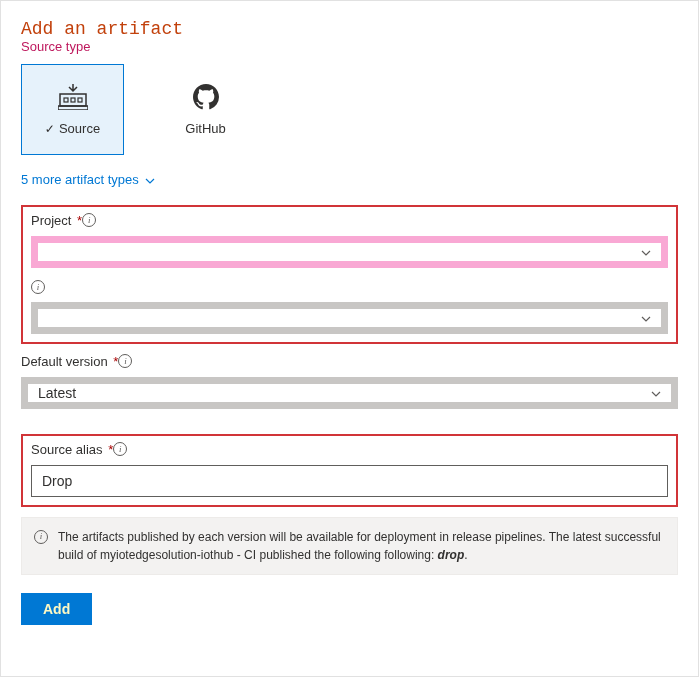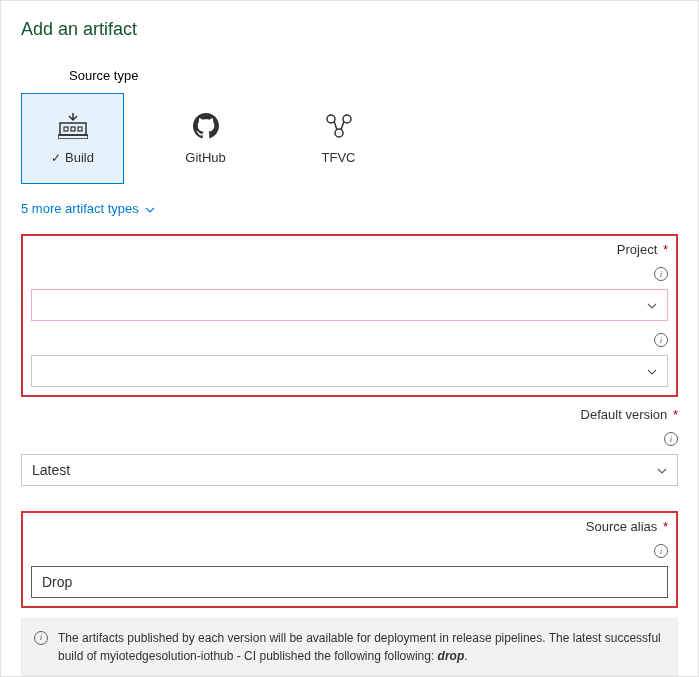--- a/index.html
+++ b/index.html
@@ -13,28 +13,27 @@
       color: #323130;
       background: #fff;
       width: 699px;
       height: 677px;
       padding: 18px 20px;
       border: 1px solid #e1e1e1;
     }
     .page-title {
       font-size: 18px;
       font-weight: 400;
-      color: #14532d;
-      margin-bottom: 28px;
+      color: #c2410c;
+      font-family: Liberation Mono, monospace;
     }
     .section-label {
       font-size: 13px;
-      color: #000000;
+      color: #be185d;
       margin-bottom: 10px;
-      margin-left: 48px;
     }
     .source-types {
       display: flex;
       gap: 30px;
       margin-bottom: 16px;
     }
     .source-type-card {
       width: 103px;
       height: 91px;
       display: flex;
@@ -78,24 +77,22 @@
     .highlight-group {
       border: 2px solid #d13438;
       padding: 6px 8px 8px 8px;
       margin-bottom: 10px;
     }
     .field-group {
       margin-bottom: 25px;
     }
     .field-label-row {
       display: flex;
-      align-items: flex-end;
-      gap: 10px;
+      align-items: flex-start;
       margin-bottom: 8px;
-      flex-direction: column;
     }
     .field-label {
       font-size: 13px;
       color: #323130;
     }
     .required {
       color: #a80000;
       margin-left: 2px;
     }
     .info-icon {
@@ -108,21 +105,21 @@
       justify-content: center;
       font-size: 9px;
       font-style: italic;
       font-family: serif;
       color: #605e5c;
       cursor: pointer;
     }
     .select-input {
       width: 100%;
       height: 32px;
-      border: 1px solid #f9a8d4;
+      border: 7px solid #f9a8d4;
       padding: 0 10px;
       font-size: 14px;
       color: #323130;
       background: #fff;
       display: flex;
       align-items: center;
       justify-content: space-between;
       cursor: pointer;
     }
     .select-input.light-border {
@@ -160,21 +157,21 @@
     }
     .info-text b {
       font-weight: 400;
     }
     .info-text i {
       font-style: italic;
       font-weight: 600;
     }
     .add-button {
       background: #0078d4;
-      color: #0f172a;
+      color: #fef9c3;
       border: none;
       padding: 8px 22px;
       font-size: 14px;
       font-weight: 600;
       cursor: pointer;
       font-family: inherit;
     }
     .inner-field {
       margin-bottom: 12px;
     }
@@ -198,46 +195,34 @@
         <path d="M 15 0 L 15 6 M 11 3 L 15 7 L 19 3" stroke="#323130" stroke-width="1.5" fill="none"></path>
         <rect x="2" y="10" width="26" height="12" stroke="#323130" stroke-width="1.5" fill="none"></rect>
         <rect x="6" y="14" width="4" height="4" stroke="#323130" stroke-width="1.2" fill="none"></rect>
         <rect x="13" y="14" width="4" height="4" stroke="#323130" stroke-width="1.2" fill="none"></rect>
         <rect x="20" y="14" width="4" height="4" stroke="#323130" stroke-width="1.2" fill="none"></rect>
         <rect x="0" y="22" width="30" height="4" stroke="#323130" stroke-width="1.5" fill="none"></rect>
       </svg>
     </div>
     <div class="source-type-label">
       <span class="checkmark">✓</span>
-      <span>Build</span>
+      <span>Source</span>
     </div>
   </div>
 
 
   <div class="source-type-card">
     <div class="source-type-icon">
       <svg width="26" height="26" viewBox="0 0 16 16">
         <path fill="#323130" d="M8 0C3.58 0 0 3.58 0 8c0 3.54 2.29 6.53 5.47 7.59.4.07.55-.17.55-.38 0-.19-.01-.82-.01-1.49-2.01.37-2.53-.49-2.69-.94-.09-.23-.48-.94-.82-1.13-.28-.15-.68-.52-.01-.53.63-.01 1.08.58 1.23.82.72 1.21 1.87.87 2.33.66.07-.52.28-.87.51-1.07-1.78-.2-3.64-.89-3.64-3.95 0-.87.31-1.59.82-2.15-.08-.2-.36-1.02.08-2.12 0 0 .67-.21 2.2.82.64-.18 1.32-.27 2-.27.68 0 1.36.09 2 .27 1.53-1.04 2.2-.82 2.2-.82.44 1.1.16 1.92.08 2.12.51.56.82 1.27.82 2.15 0 3.07-1.87 3.75-3.65 3.95.29.25.54.73.54 1.48 0 1.07-.01 1.93-.01 2.2 0 .21.15.46.55.38A8.013 8.013 0 0016 8c0-4.42-3.58-8-8-8z"></path>
       </svg>
     </div>
     <div class="source-type-label">GitHub</div>
   </div>
 
-  <div class="source-type-card">
-    <div class="source-type-icon">
-      <svg width="28" height="24" viewBox="0 0 28 24">
-        <circle cx="6" cy="5" r="4" stroke="#323130" stroke-width="1.5" fill="none"></circle>
-        <circle cx="22" cy="5" r="4" stroke="#323130" stroke-width="1.5" fill="none"></circle>
-        <circle cx="14" cy="19" r="4" stroke="#323130" stroke-width="1.5" fill="none"></circle>
-        <line x1="9" y1="7" x2="12" y2="16" stroke="#323130" stroke-width="1.5"></line>
-        <line x1="19" y1="7" x2="16" y2="16" stroke="#323130" stroke-width="1.5"></line>
-      </svg>
-    </div>
-    <div class="source-type-label">TFVC</div>
-  </div>
 </div>
 
 <div class="more-link">
   <span>5 more artifact types</span>
   <span>
     <svg width="10" height="6" viewBox="0 0 10 6">
         <path d="M1 1 L5 5 L9 1" stroke="#0078d4" stroke-width="1.2" fill="none"></path>
       </svg>
   </span>
 </div>

